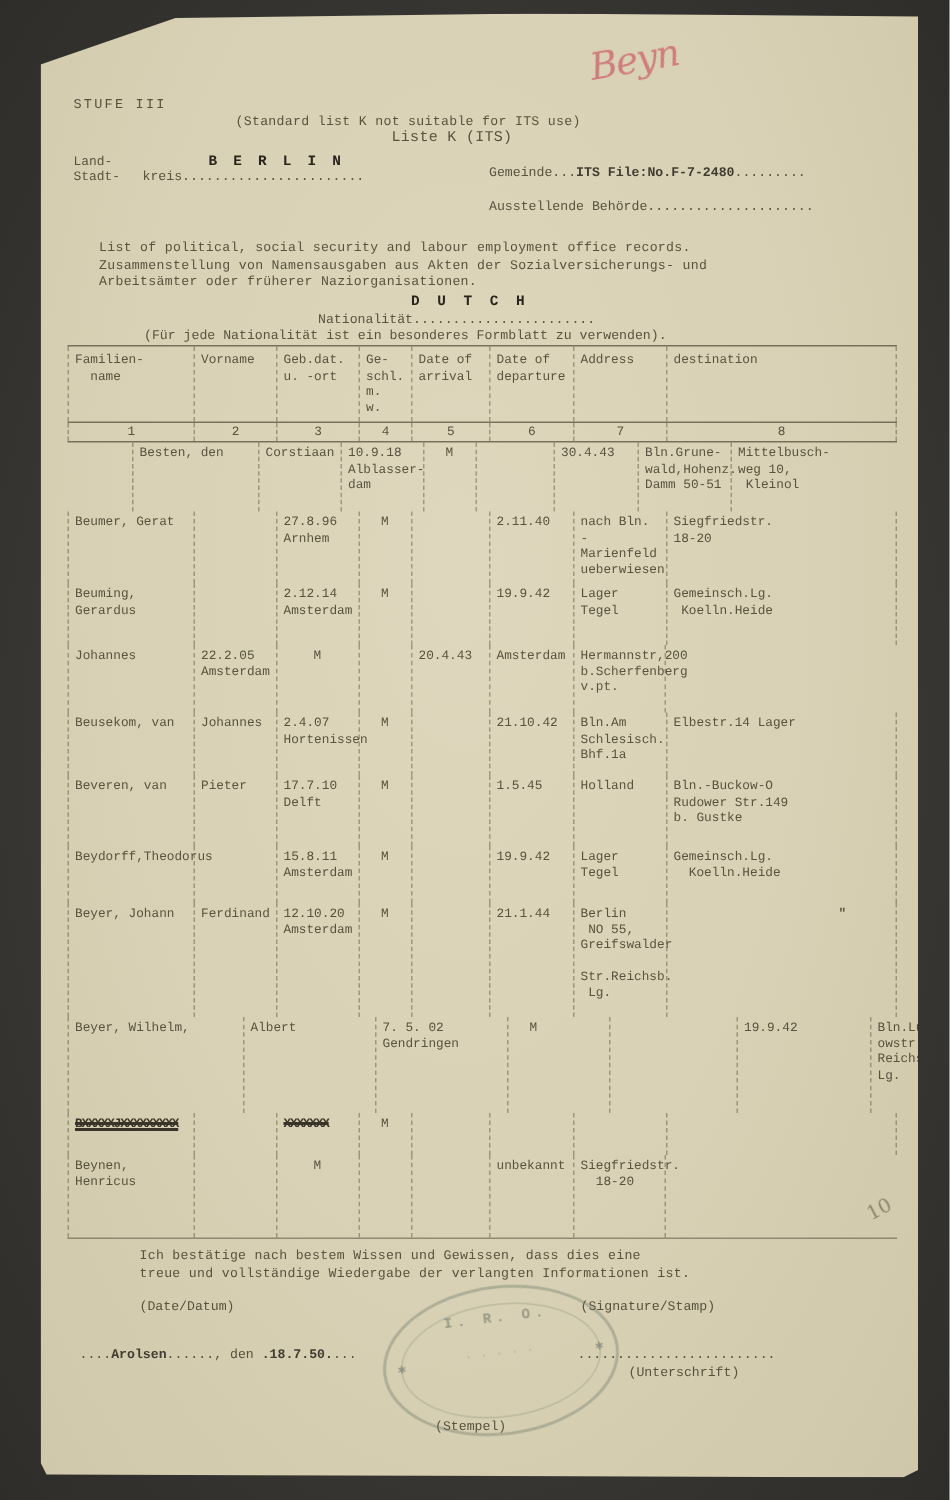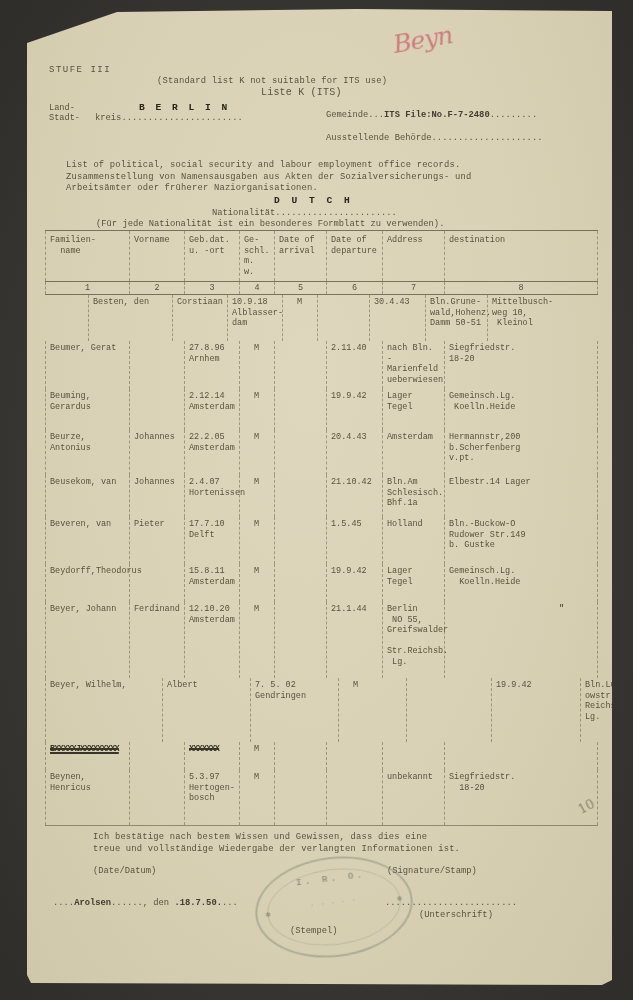--- a/index.html
+++ b/index.html
@@ -60,21 +60,21 @@
     text-decoration:underline line-through;text-decoration-thickness:1.5px;}
   .struck .xdate{font-weight:bold;letter-spacing:-.8px;color:#241f15;
     text-decoration:line-through;text-decoration-thickness:1.5px;}
   
   .certify{left:66px;top:823px;}
   .date-label{left:66px;top:857px;font-size:8.8px;}
   .sig-label{left:360px;top:857px;font-size:8.8px;}
   .place-line{left:26px;top:889px;font-size:8.8px;}
   .sig-dots{left:358px;top:889px;font-size:8.8px;}
   .unterschrift{left:392px;top:901px;font-size:8.8px;}
-  .stempel{left:263px;top:917px;font-size:8.8px;}
+  .stempel{left:263px;top:937px;font-size:8.8px;}
   
   .stamp{
     position:absolute;left:228px;top:848px;width:154px;height:96px;
     border:2px solid rgba(108,118,104,.38);border-radius:50%;
     transform:rotate(-7deg);filter:blur(.4px);
     color:rgba(100,110,96,.55);text-align:center;
   }
   .stamp-inner{
     position:absolute;left:10px;top:10px;right:10px;bottom:10px;
     border:1px solid rgba(108,118,104,.25);border-radius:50%;
@@ -183,21 +183,20 @@
       <div class="td">2.12.14
 Amsterdam</div>
       <div class="td cg">M</div>
       <div class="td"></div>
       <div class="td">19.9.42</div>
       <div class="td">Lager Tegel</div>
       <div class="td">Gemeinsch.Lg.
  Koelln.Heide</div>
     </div>
     <div class="tr r4">
-      <div class="td">Beurze, Antonius</div>
       <div class="td">Johannes</div>
       <div class="td">22.2.05
 Amsterdam</div>
       <div class="td cg">M</div>
       <div class="td"></div>
       <div class="td">20.4.43</div>
       <div class="td">Amsterdam</div>
       <div class="td">Hermannstr,200
 b.Scherfenberg
 v.pt.</div>
@@ -275,23 +274,20 @@
       <div class="td xdate">XXXXXXX</div>
       <div class="td cg">M</div>
       <div class="td"></div>
       <div class="td"></div>
       <div class="td"></div>
       <div class="td"></div>
     </div>
     <div class="tr r11">
       <div class="td">Beynen, Henricus</div>
       <div class="td"></div>
-      <div class="td">5.3.97
-Hertogen-
-bosch</div>
       <div class="td cg">M</div>
       <div class="td"></div>
       <div class="td"></div>
       <div class="td">unbekannt</div>
       <div class="td">Siegfriedstr.
   18-20</div>
     </div>
   </div>
 
   <div class="t tw certify faded"><span>Ich bestätige nach bestem Wissen und Gewissen, dass dies eine</span>

